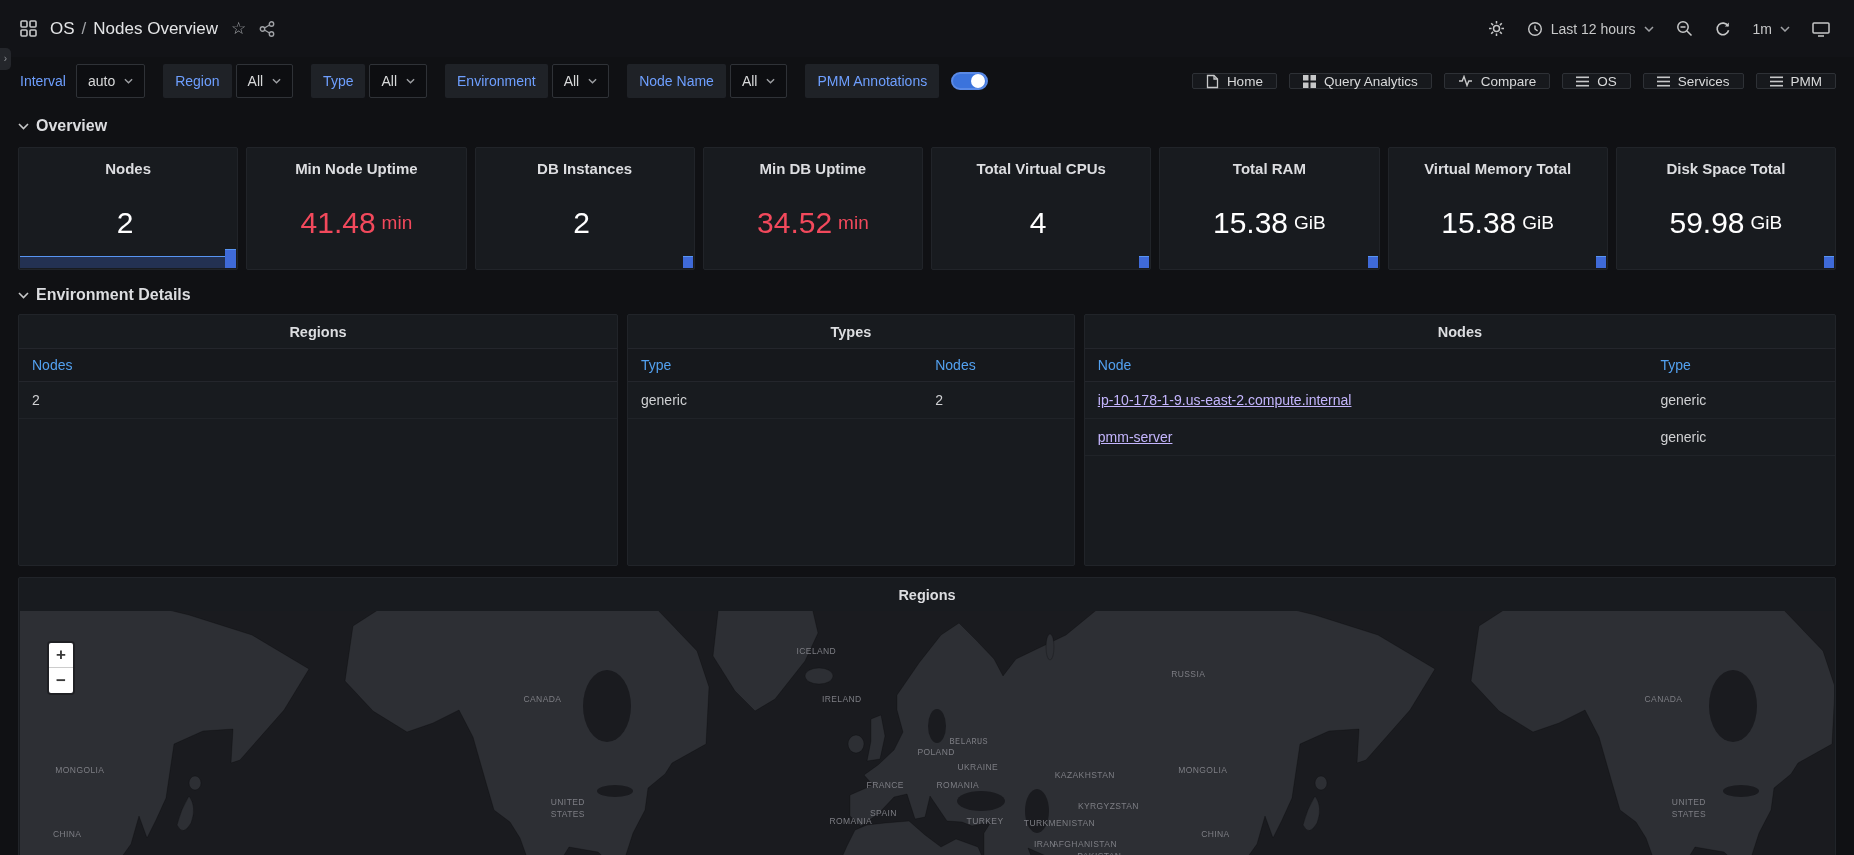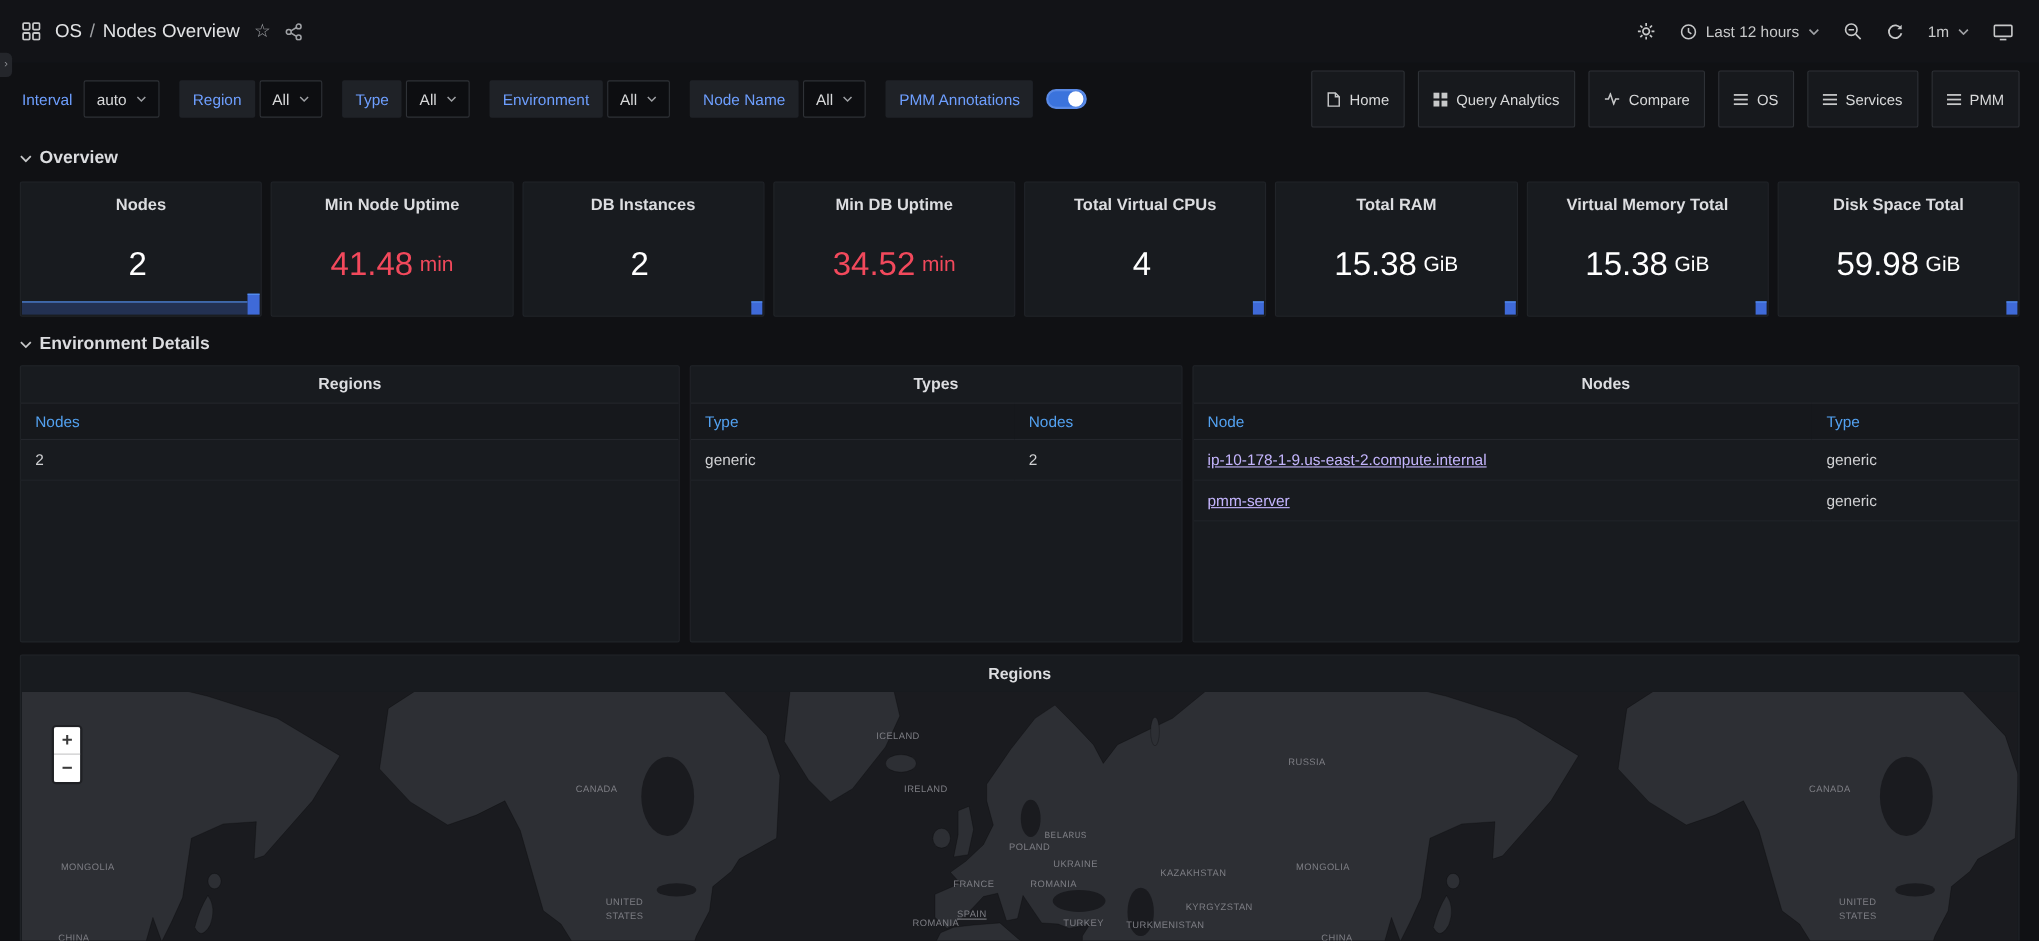--- a/index.html
+++ b/index.html
@@ -22,21 +22,21 @@
   .sidebar-tab { position:absolute; left:0; top:48px; width:11px; height:22px; background:#24262b; border-radius:0 5px 5px 0; color:#8e9096; font-size:10px; line-height:22px; text-align:center; cursor:pointer; z-index:5; }
   
   .filterbar { display:flex; align-items:center; padding:7px 18px 9px 20px; gap:18px; }
   .f-group { display:flex; align-items:center; gap:4px; }
   .f-label { color:#6e9fff; font-size:14px; font-weight:500; margin-right:6px; }
   .f-chip { background:#1f2227; color:#6e9fff; font-size:14px; font-weight:500; height:34px; display:flex; align-items:center; padding:0 12px; border-radius:2px; }
   .f-value { background:#0d0e11; border:1px solid #2f3237; color:#d8d9da; font-size:14px; height:34px; display:flex; align-items:center; gap:9px; padding:0 11px; border-radius:2px; cursor:pointer; }
   .switch { width:37px; height:18px; border-radius:10px; background:#3b73dc; border:2px solid #5a8ae6; position:relative; margin-left:8px; cursor:pointer; }
   .switch .knob { position:absolute; right:1px; top:0px; width:14px; height:14px; border-radius:50%; background:#fff; }
   .nav-links { margin-left:auto; display:flex; gap:12px; }
-  .link-btn { background:#17191d; border:1px solid #2e3136; height:52px; border-radius:2px; display:flex; align-items:center; gap:8px; padding:0 13px; color:#d8d9da; font-size:13.5px; cursor:pointer; white-space:nowrap; }
+  .link-btn { background:#17191d; border:1px solid #2e3136; height:16px; border-radius:2px; display:flex; align-items:center; gap:8px; padding:0 13px; color:#d8d9da; font-size:13.5px; cursor:pointer; white-space:nowrap; }
   
   .section-header { display:flex; align-items:center; gap:7px; padding:8px 18px 6px 18px; cursor:pointer; }
   .section-header.second { padding-top:14px; }
   .section-title { font-size:16px; font-weight:700; color:#dcdde0; line-height:22px; }
   
   .stat-row { display:flex; gap:8px; padding:4px 18px 0 18px; }
   .panel { background:#181b1f; border:1px solid #212429; border-radius:2px; position:relative; }
   .stat { flex:1 1 0; height:123px; overflow:hidden; display:flex; flex-direction:column; padding-top:12px; }
   .stat-title { text-align:center; font-size:15px; font-weight:600; color:#dcdde0; height:20px; cursor:pointer; }
   .stat-value { flex:1; display:flex; align-items:baseline; justify-content:center; padding-bottom:4px; font-weight:500; color:#ffffff; font-size:30px; align-self:center; align-items:center; gap:6px; }
@@ -478,21 +478,21 @@
     </svg>
     <div style="position:absolute;inset:0;">
         <span class="map-label" style="left: 3.3%; top: 63%;">MONGOLIA</span>
         <span class="map-label" style="left: 2.6%; top: 88%;">CHINA</span>
         <span class="map-label" style="left: 28.8%; top: 35%;">CANADA</span>
         <span class="map-label" style="left: 30.2%; top: 78%;">UNITED
 STATES</span>
         <span class="map-label" style="left: 43.9%; top: 16%;">ICELAND</span>
         <span class="map-label" style="left: 45.3%; top: 35%;">IRELAND</span>
         <span class="map-label" style="left: 47.7%; top: 69%;">FRANCE</span>
-        <span class="map-label" style="left: 47.6%; top: 80%; text-decoration: underline;">SPAIN</span>
+        <span class="map-label" style="left: 47.6%; top: 80%;">SPAIN</span>
         <span class="map-label" style="left: 45.8%; top: 83%;">ROMANIA</span>
         <span class="map-label" style="left: 50.5%; top: 56%;">POLAND</span>
         <span class="map-label" style="left: 52.3%; top: 52%; font-family: Liberation Mono, monospace;">BELARUS</span>
         <span class="map-label" style="left: 52.8%; top: 62%;">UKRAINE</span>
         <span class="map-label" style="left: 51.7%; top: 69%;">ROMANIA</span>
         <span class="map-label" style="left: 53.2%; top: 83%;">TURKEY</span>
         <span class="map-label" style="left: 64.4%; top: 25%;">RUSSIA</span>
         <span class="map-label" style="left: 58.7%; top: 65%;">KAZAKHSTAN</span>
         <span class="map-label" style="left: 60%; top: 77%;">KYRGYZSTAN</span>
         <span class="map-label" style="left: 57.3%; top: 84%;">TURKMENISTAN</span>

